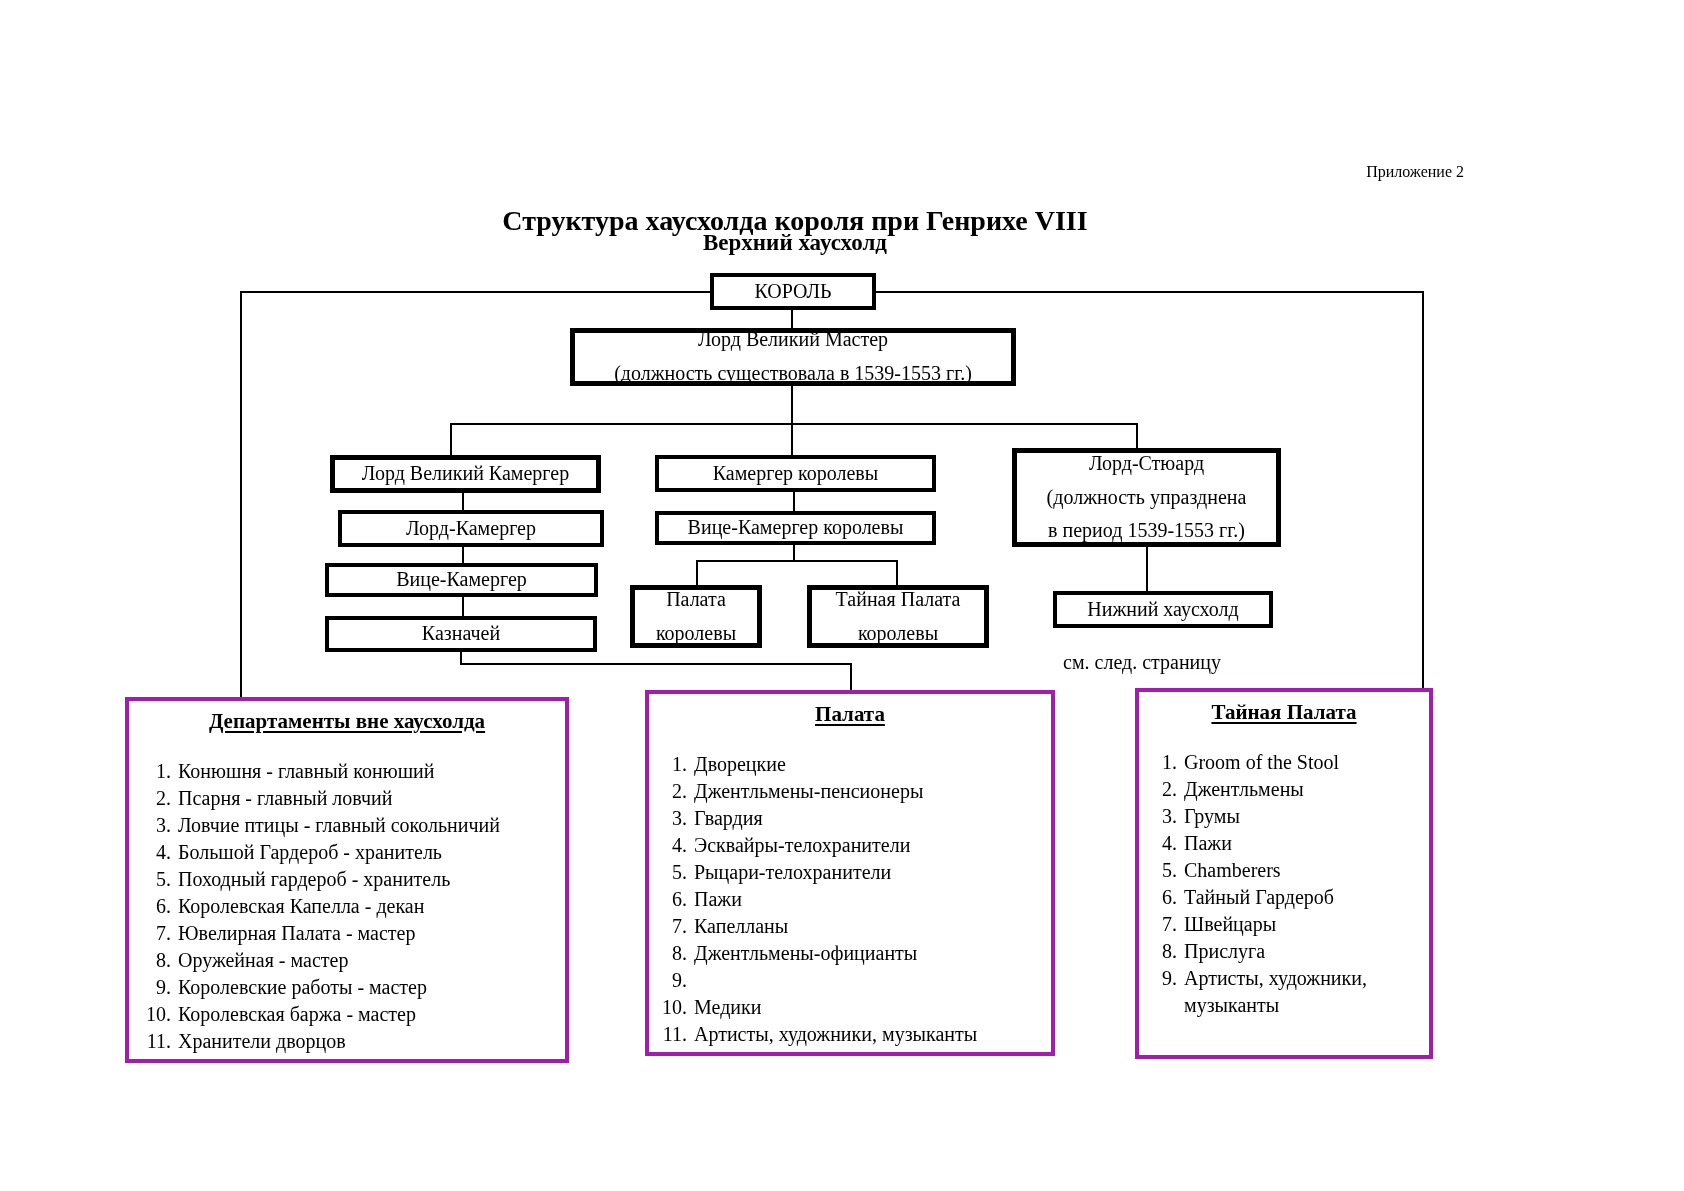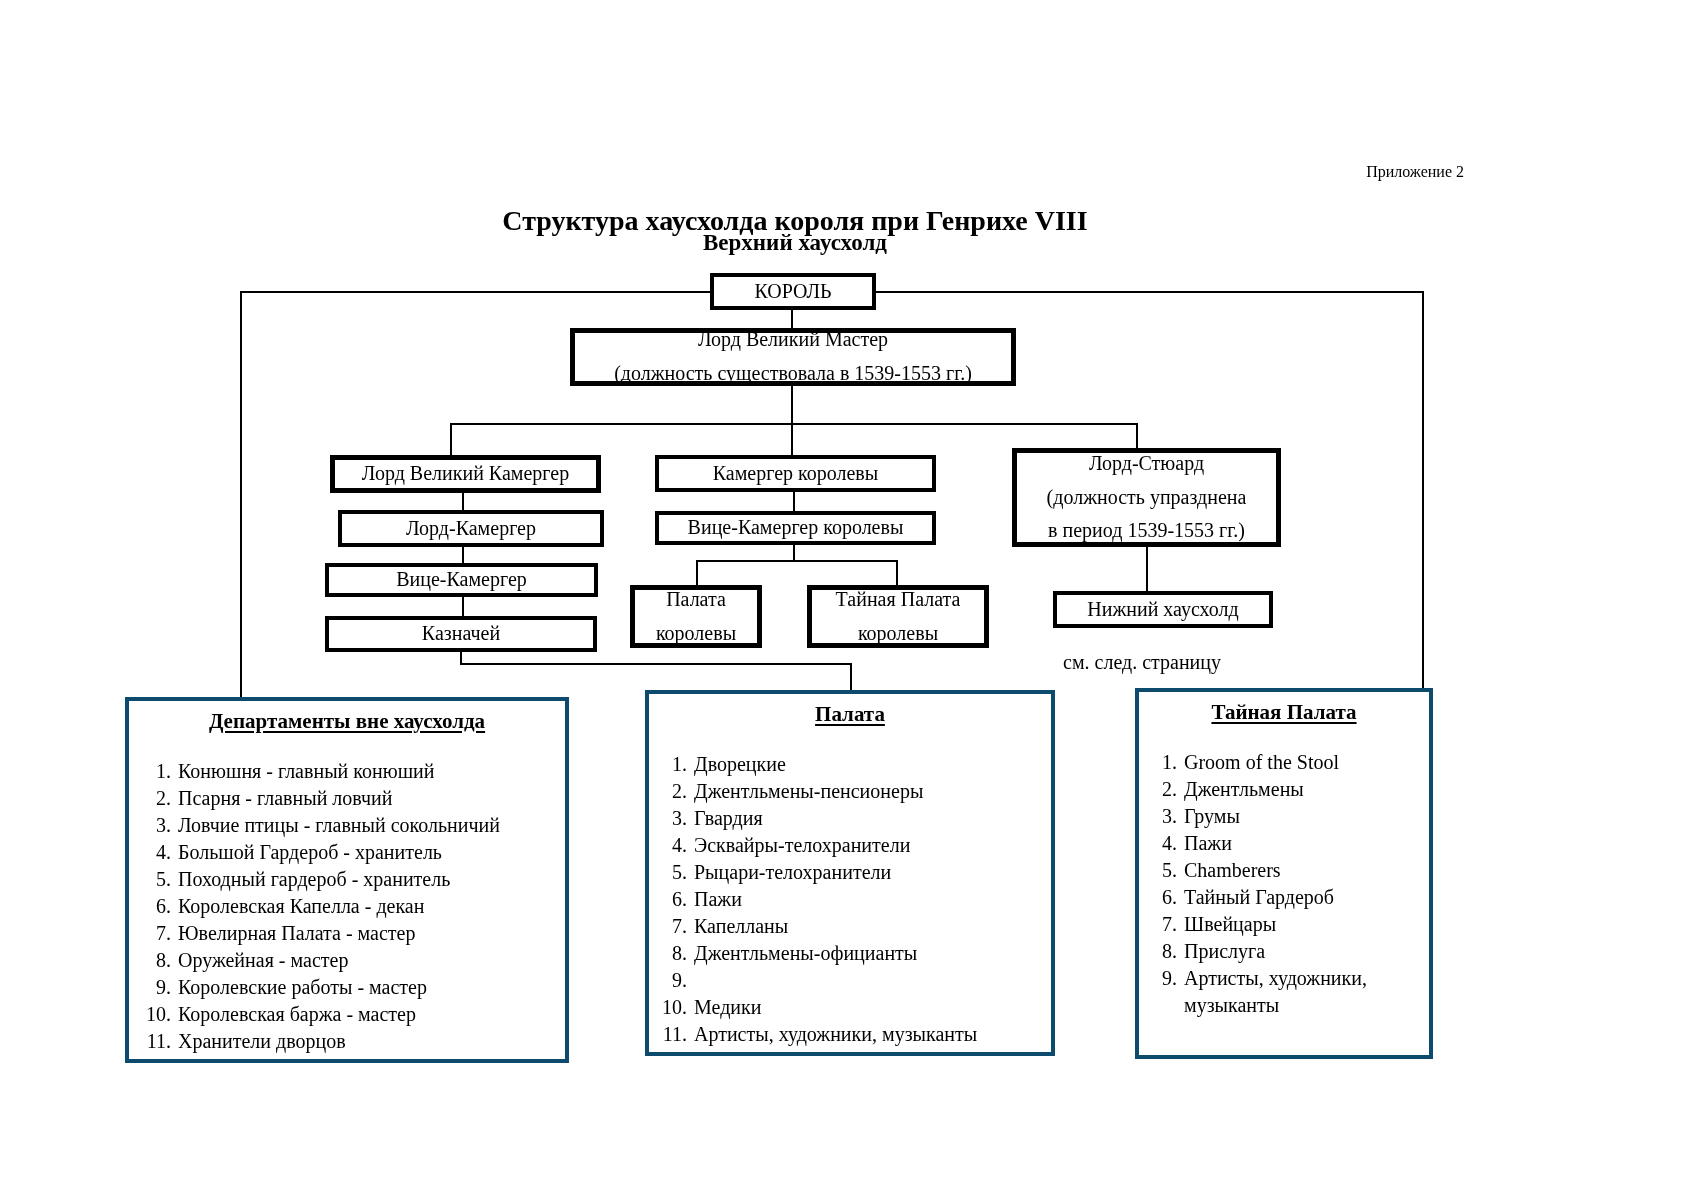--- a/index.html
+++ b/index.html
@@ -13,21 +13,21 @@
     position:absolute;box-sizing:border-box;background:#fff;border:4px solid #000;
     display:flex;flex-direction:column;align-items:center;justify-content:center;
     text-align:center;font-size:20px;line-height:1.28;z-index:2;
   }
   .b5{border-width:5px;gap:8px;}
   .page-title{font-weight:bold;font-size:28px;white-space:nowrap;transform:translateX(-50%);}
   .page-subtitle{font-weight:bold;font-size:23px;white-space:nowrap;transform:translateX(-50%);text-align:right;}
   .annex{font-size:16px;white-space:nowrap;}
   .note{font-size:20px;white-space:nowrap;z-index:2;}
   .panel{
-    position:absolute;box-sizing:border-box;background:#fff;border:4px solid #0c4a6e;z-index:2;
+    position:absolute;box-sizing:border-box;background:#fff;border:4px solid #a21caf;z-index:2;
     padding-top:8px;
   }
   .panel .ptitle{
     text-align:center;font-weight:bold;font-size:21px;
     text-decoration:underline;text-underline-offset:3px;
   }
   .panel .rows{margin-top:24px;}
   .row{display:flex;align-items:baseline;font-size:20px;line-height:27px;}
   .row .num{flex:0 0 32px;text-align:right;margin-right:7px;white-space:nowrap;}
   .row .txt{flex:1 1 auto;}

